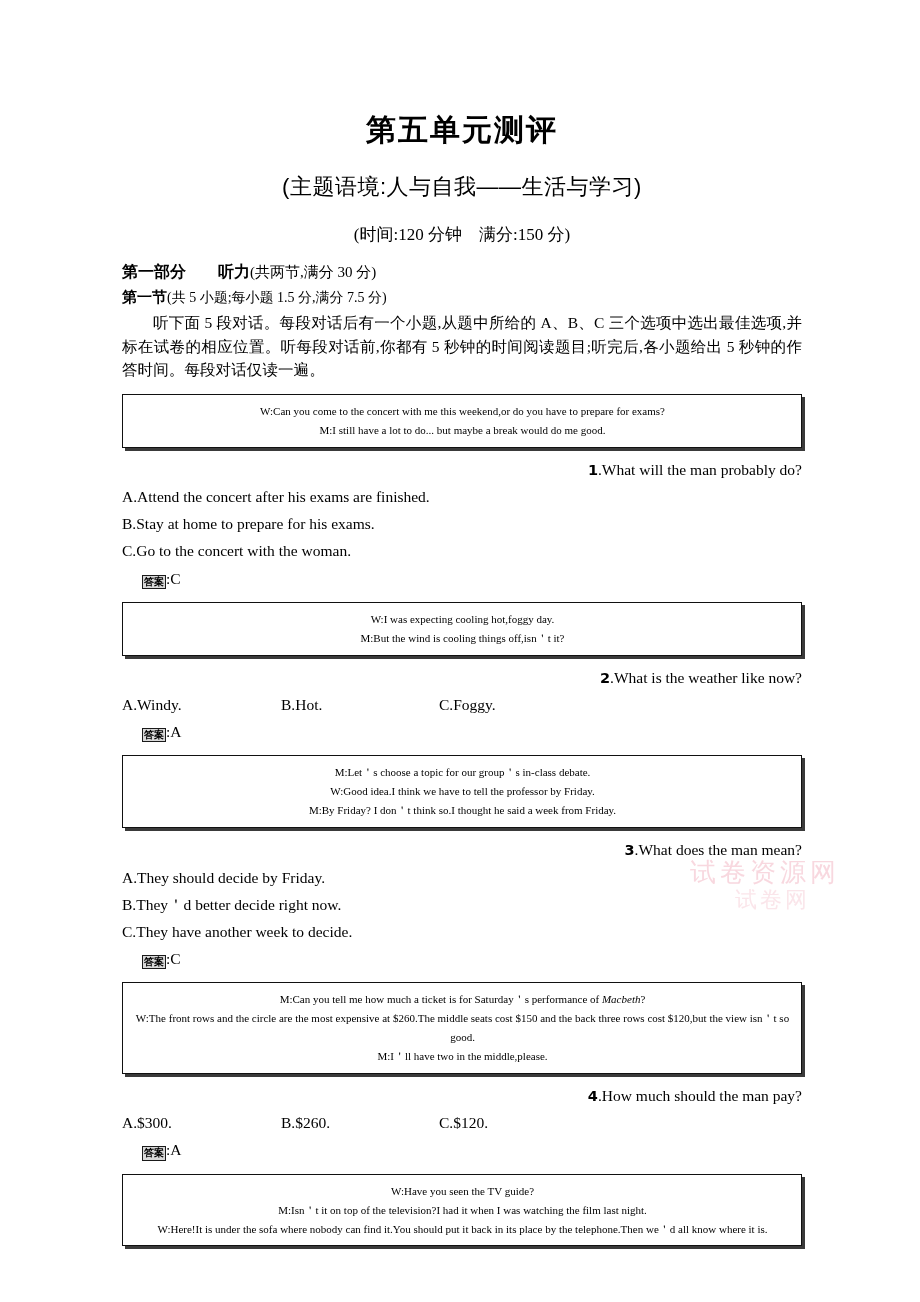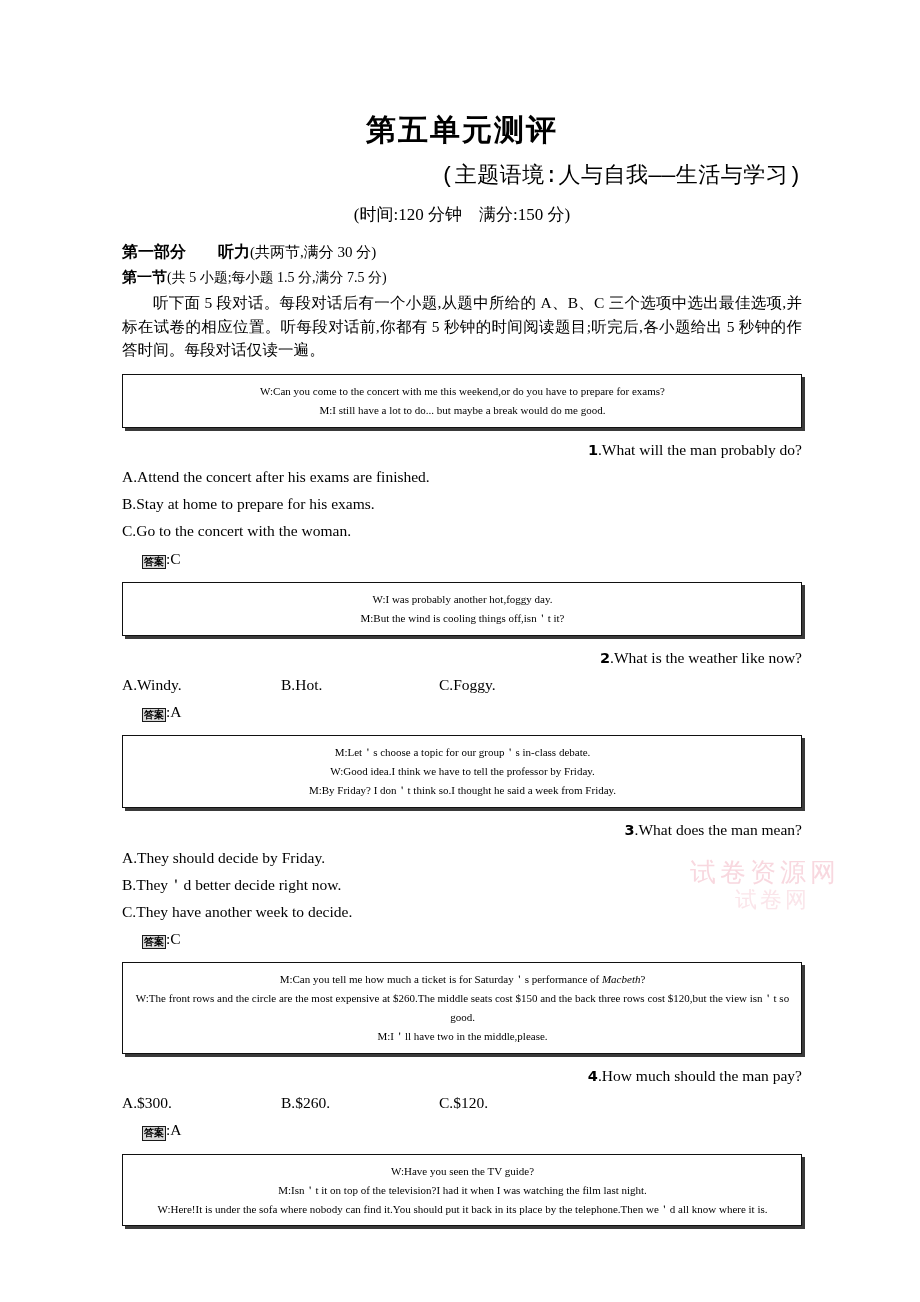--- a/index.html
+++ b/index.html
@@ -64,24 +64,24 @@
     font-family: "DejaVu Sans", "Liberation Sans", sans-serif;
     font-weight: bold;
     font-size: 30px;
     letter-spacing: 2px;
     margin: 0;
     padding-top: 112px;
     line-height: 1.2;
   }
 
   .doc-subtitle {
-    text-align: right;
-    font-family: Liberation Mono, monospace;
+    text-align: center;
+    font-family: Liberation Sans, sans-serif;
     font-size: 22px;
-    margin: 0;
+    margin: 10px;
     padding-top: 16px;
     letter-spacing: 0.5px;
     line-height: 1.2;
   }
 
   .doc-meta {
     text-align: center;
     font-size: 17px;
     margin: 0;
     padding-top: 15px;
@@ -233,21 +233,21 @@
             <p class="dialog-line">M:I still have a lot to do... but maybe a break would do me good.</p>
           </div>
           <p class="question"><span class="qnum">1</span><span>.What will the man probably do?</span></p>
           <p class="option">A.Attend the concert after his exams are finished.</p>
           <p class="option">B.Stay at home to prepare for his exams.</p>
           <p class="option">C.Go to the concert with the woman.</p>
           <p class="answer-row"><span class="answer-badge">答案</span><span>:</span><span class="answer-letter">C</span></p>
         </div>
         <div>
           <div class="dialog-box">
-            <p class="dialog-line">W:I was probably another hot,foggy day.</p>
+            <p class="dialog-line">W:I was expecting cooling hot,foggy day.</p>
             <p class="dialog-line">M:But the wind is cooling things off,isn＇t it?</p>
           </div>
           <p class="question"><span class="qnum">2</span><span>.What is the weather like now?</span></p>
           <div class="options-inline">
             <span class="opt">A.Windy.</span>
             <span class="opt">B.Hot.</span>
             <span class="opt">C.Foggy.</span>
           </div>
           <p class="answer-row"><span class="answer-badge">答案</span><span>:</span><span class="answer-letter">A</span></p>
         </div>

